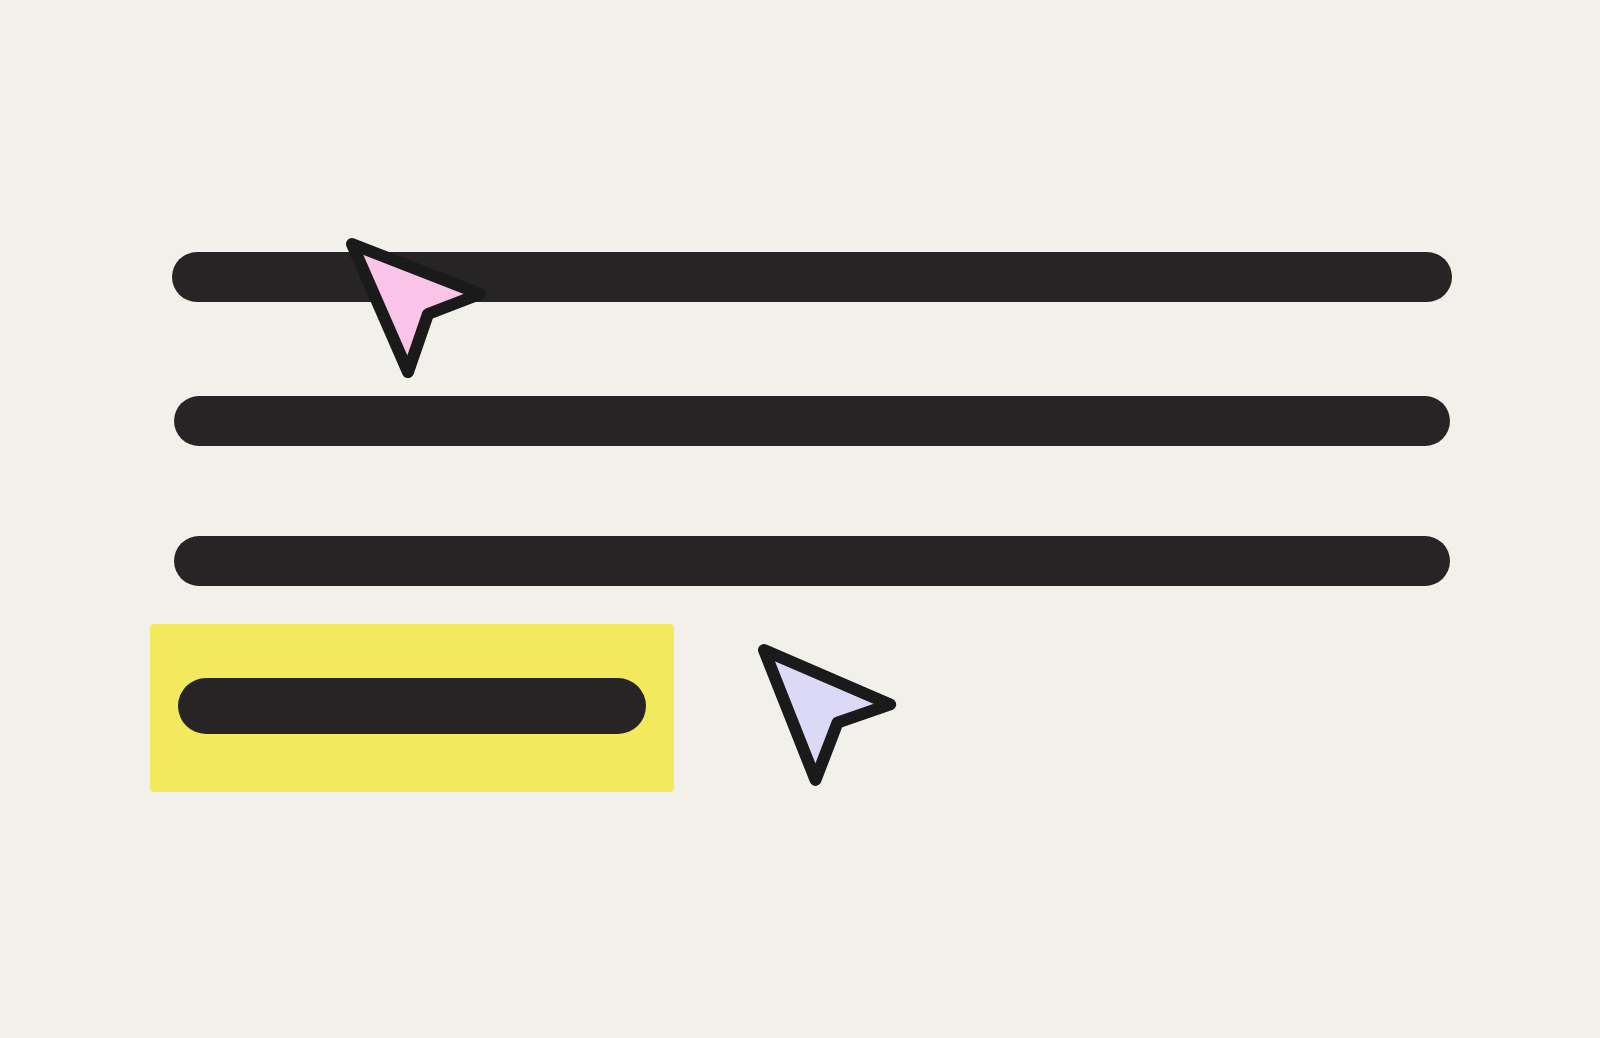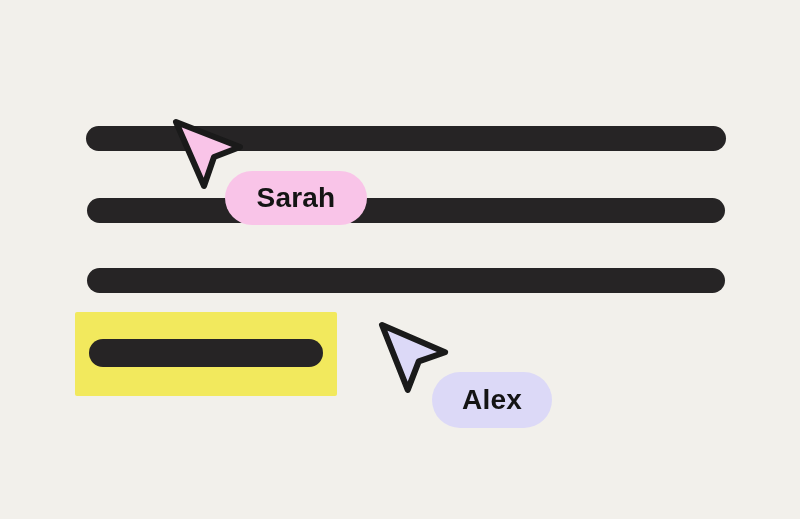--- a/index.html
+++ b/index.html
@@ -73,25 +73,19 @@
   <div class="text-line line-2"></div>
   <div class="text-line line-3"></div>
 
   <div class="highlight-block"></div>
   <div class="text-line line-4"></div>
 
   <svg class="cursor cursor-sarah" viewBox="0 0 76 76">
     <polygon points="5,5 69,30 43,40 33,69" stroke="#1A1A1A" stroke-width="6" stroke-linejoin="round" fill="#F9C4E8"></polygon>
   </svg>
 
-  <div class="name-pill pill-sarah">
-    <span>Sarah</span>
-  </div>
 
   <svg class="cursor cursor-alex" viewBox="0 0 76 76">
     <polygon points="5,5 69,30 43,40 33,69" stroke="#1A1A1A" stroke-width="6" stroke-linejoin="round" fill="#DCD9F7"></polygon>
   </svg>
 
-  <div class="name-pill pill-alex">
-    <span>Alex</span>
-  </div>
 
 </div>
 
 </body></html>

